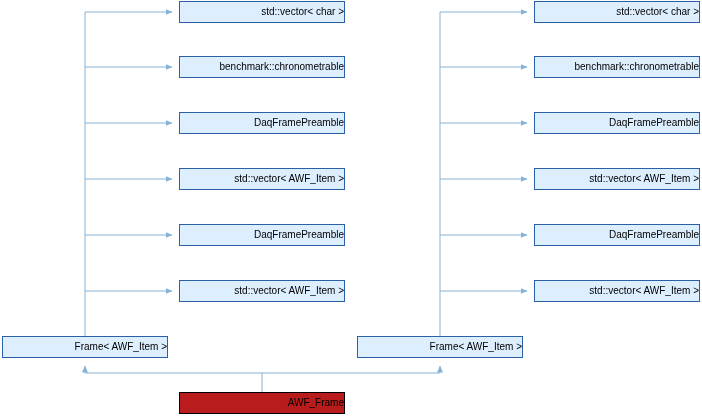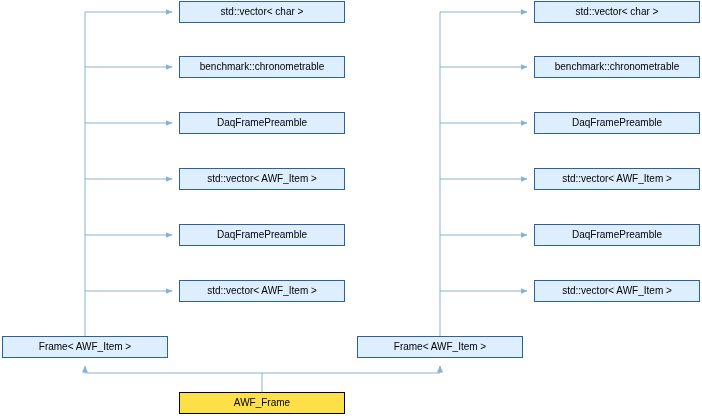--- a/index.html
+++ b/index.html
@@ -17,25 +17,25 @@
   .node {
     position: absolute;
     box-sizing: border-box;
     background: #ddeeff;
     border: 1px solid #2b5fa8;
     color: #000000;
     font-size: 10px;
     line-height: 1;
     display: flex;
     align-items: center;
-    justify-content: center;
+    justify-content: flex-end;
     white-space: nowrap;
   }
   .node.root {
-    background: #fde047;
+    background: #b91c1c;
     border: 1px solid #000000;
   }
   svg.edges {
     position: absolute;
     left: 0;
     top: 0;
     width: 702px;
     height: 416px;
     overflow: visible;
   }

